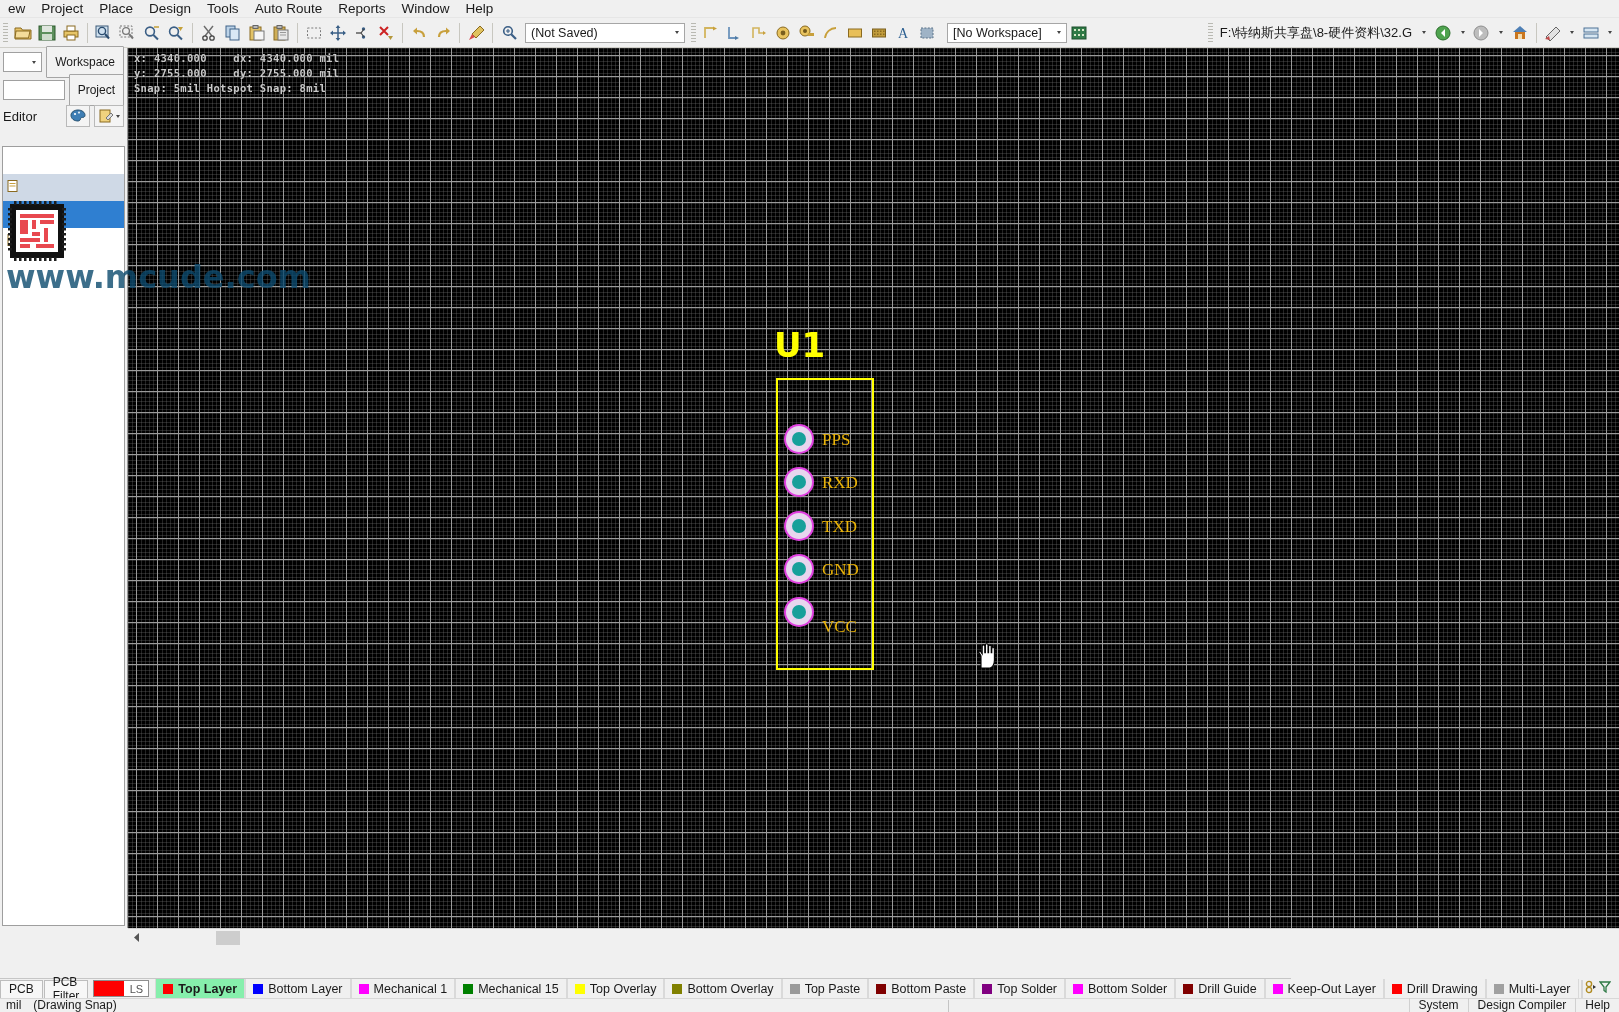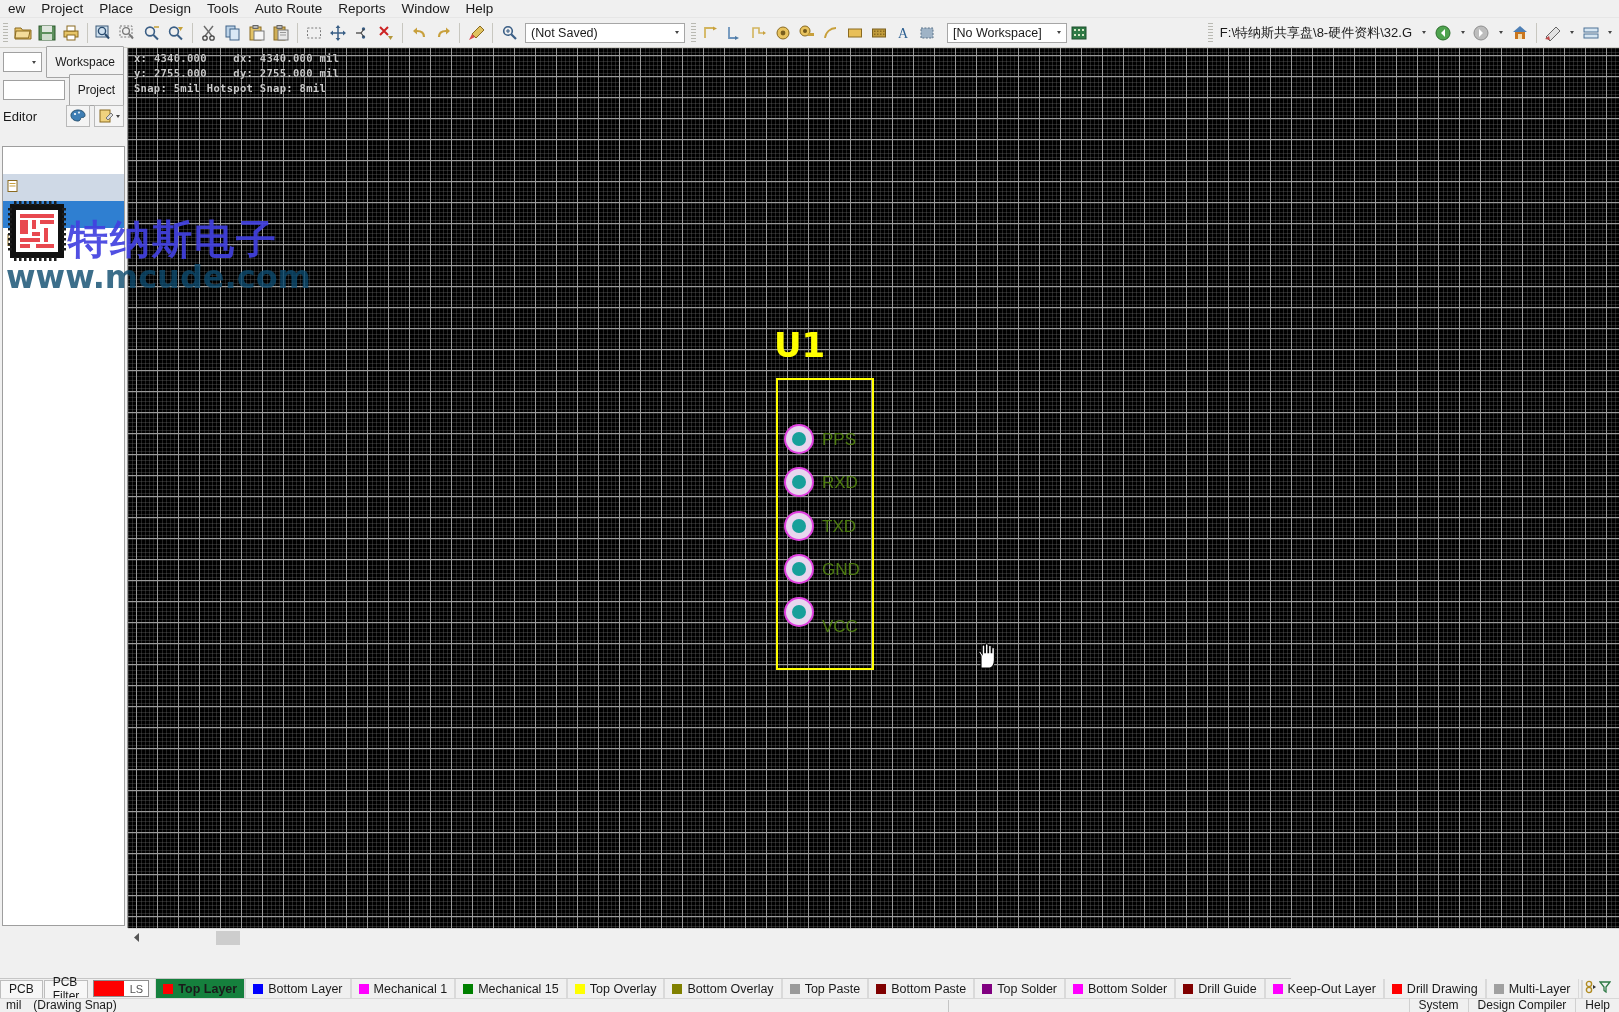--- a/index.html
+++ b/index.html
@@ -147,22 +147,22 @@
     border:2px solid #ffff00;
   }
   .pad{
     position:absolute; width:26px; height:26px; border-radius:50%;
     background:#e7d6ee;
     box-shadow:0 0 0 2px #e040e0;
     display:flex; align-items:center; justify-content:center;
   }
   .pad i{ width:14px;height:14px;border-radius:50%;background:#17a09a;display:block;}
   .pad-lbl{
-    position:absolute; font-family:Liberation Sans, sans-serif;
-    font-size:17px; color:#4d7c0f; line-height:17px; white-space:nowrap;
+    position:absolute; font-family:Liberation Serif, serif;
+    font-size:17px; color:#eab308; line-height:17px; white-space:nowrap;
   }
 
   #cursor-hand{ position:absolute; left:848px; top:595px; z-index:30; }
 
   
   #hscroll{
     position:absolute; left:128px; top:880px; width:1491px; height:18px;
     background:#f0f0f0; display:flex; align-items:center;
     border-top:1px solid #cfcfcf;
   }
@@ -187,21 +187,21 @@
     margin:0 6px 0 4px; background:#fff; flex:none;
   }
   #lsbox .sw{ width:30px; height:15px; background:#ff0000; }
   #lsbox .ls{ width:24px;text-align:center;font-size:11px;color:#555;}
   .laytab{
     display:flex; align-items:center; gap:5px;
     height:19px; padding:0 7px; font-size:12.5px;
     border-left:1px solid #d9d9d9; border-right:1px solid #d9d9d9;
     white-space:nowrap; cursor:default;
   }
-  .laytab.active{ font-weight:700; background:#15803d; }
+  .laytab.active{ font-weight:700; background:#86efac; }
   .laytab .sw{ width:10px;height:10px; display:block;}
   #lay-fill{ flex:1; height:18px; border:1px solid #d5d5d5; background:#fff; margin:0 2px;}
   #lay-right{ display:flex;align-items:center;gap:3px; padding-right:4px;}
 
   
   #statusbar{
     position:absolute; left:0; top:998px; width:1619px; height:14px;
     background:#f0f0f0; display:flex; align-items:flex-end; font-size:12px;
     border-top:1px solid #d8d8d8;
   }
@@ -702,21 +702,20 @@
             <rect x="54" y="28" width="4" height="2.5"></rect>
             <rect x="54" y="33" width="4" height="2.5"></rect>
             <rect x="54" y="38" width="4" height="2.5"></rect>
             <rect x="54" y="43" width="4" height="2.5"></rect>
             <rect x="54" y="48" width="4" height="2.5"></rect>
         </g>
       </svg>
     </div>
   </div>
 
-  <div id="wm-cn">特纳斯电子</div>
   <div id="wm-url">www.mcude.com</div>
 
   <div id="canvas">
     <div id="grid-fine"></div>
     <div id="grid-coarse"></div>
 
     <div id="coords">
       <div>
         <span class="lbl">x:</span>
         <span>4340.000</span>

